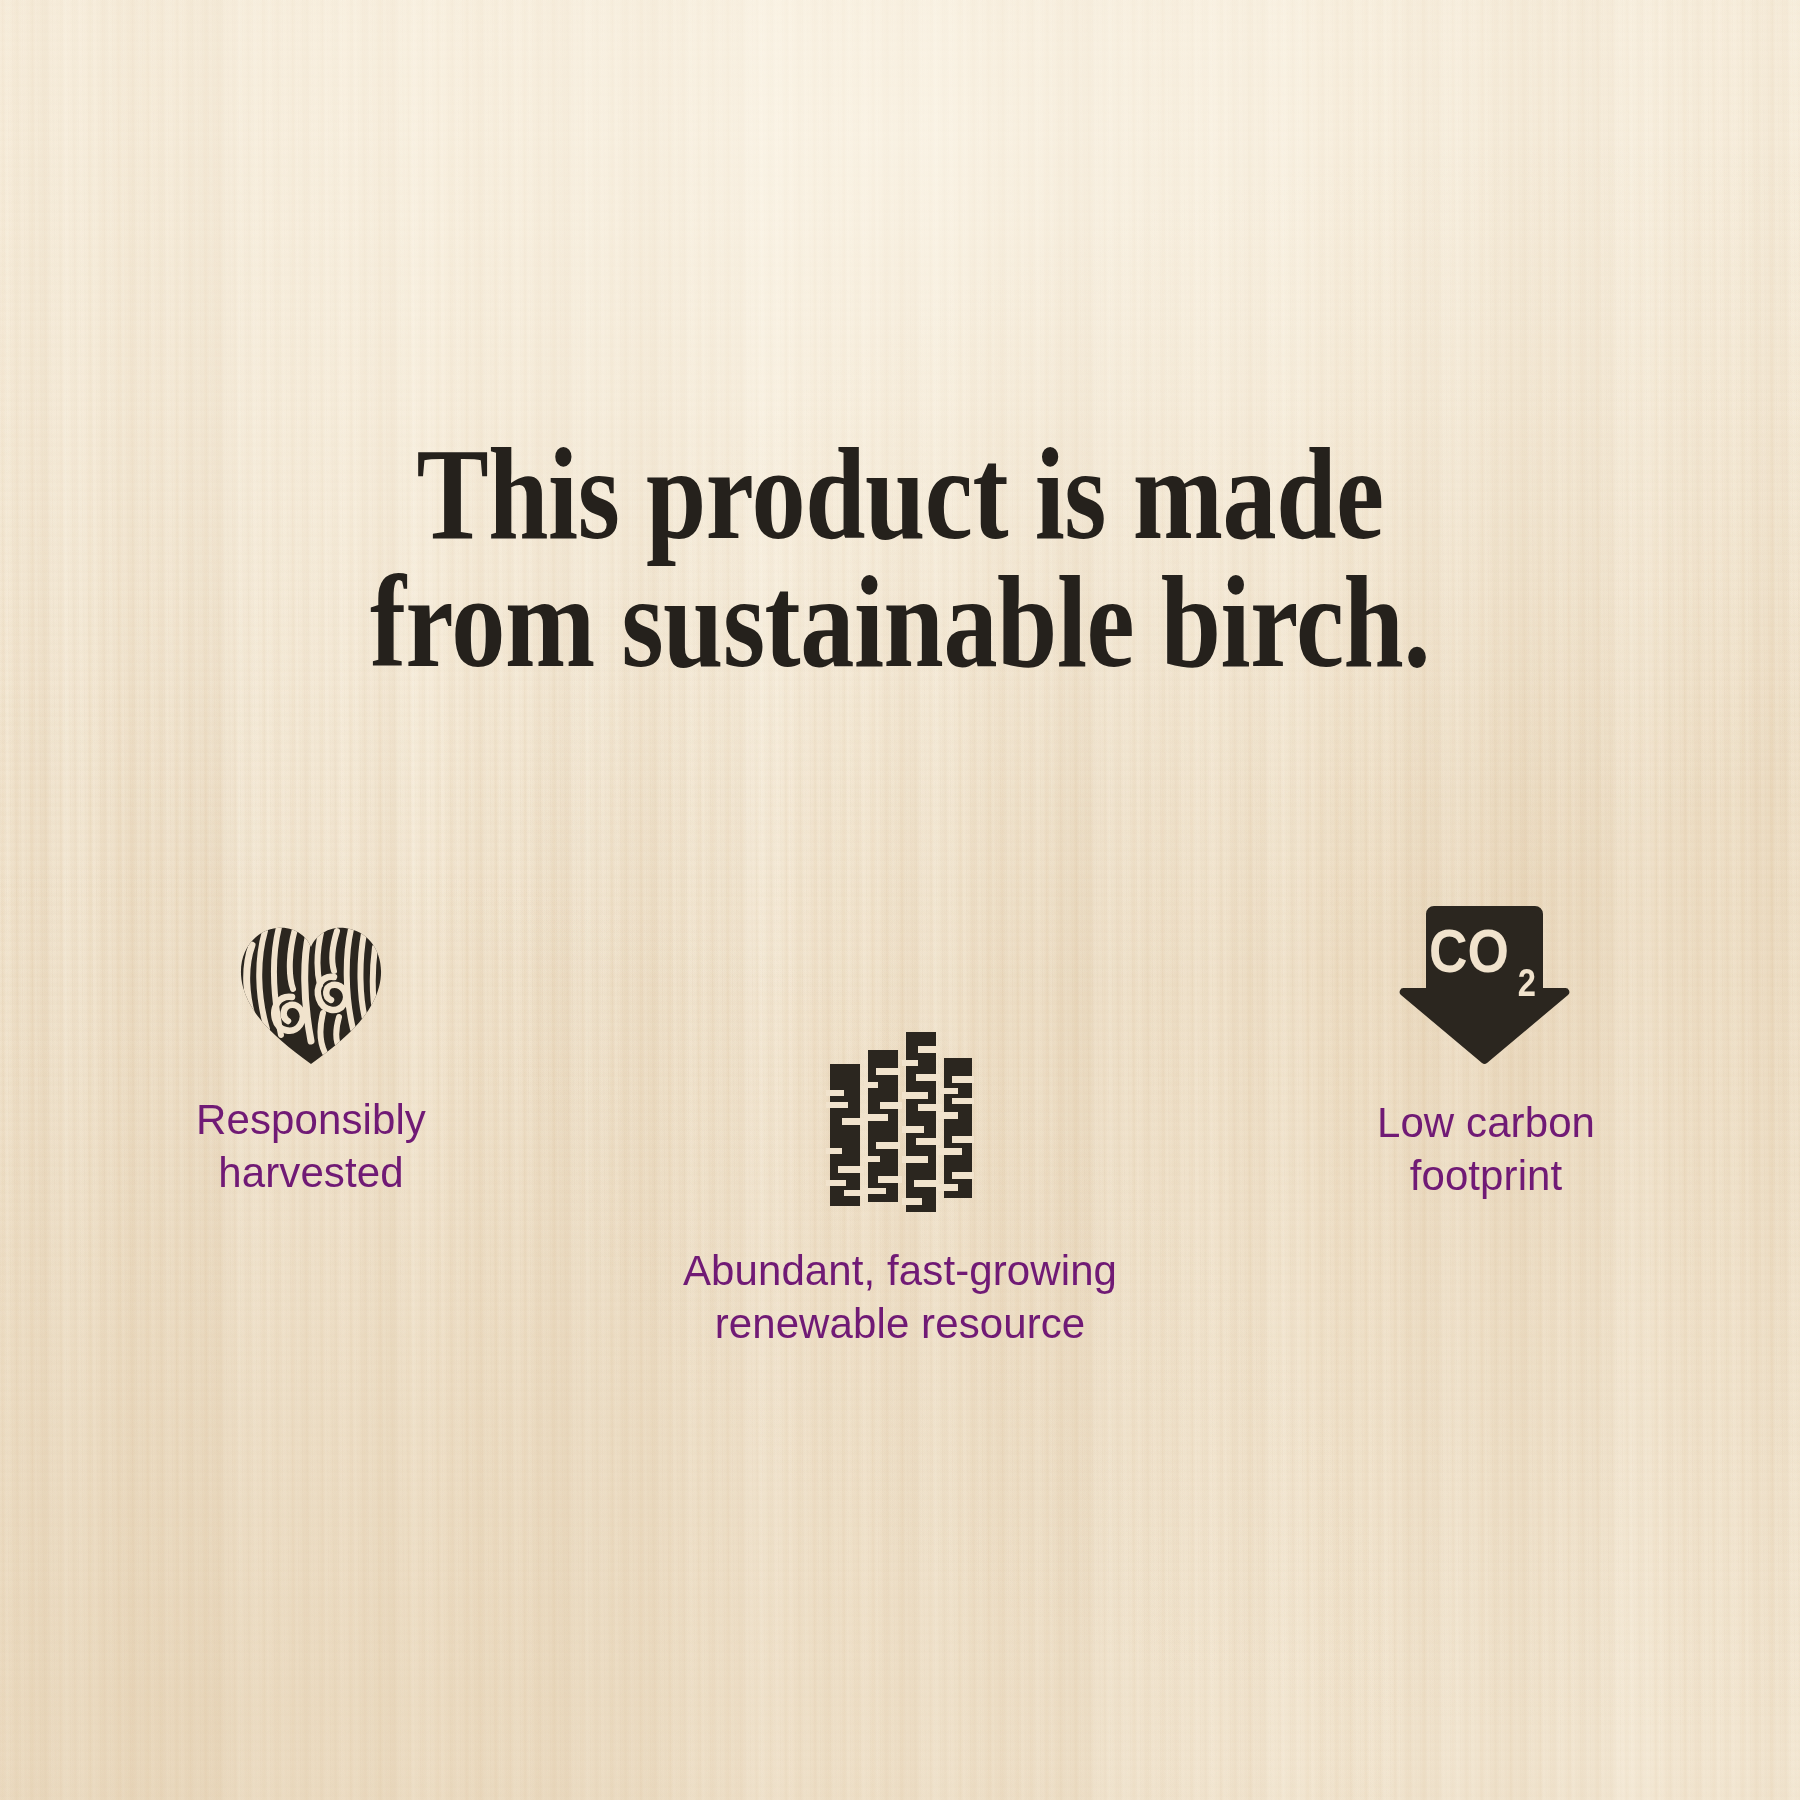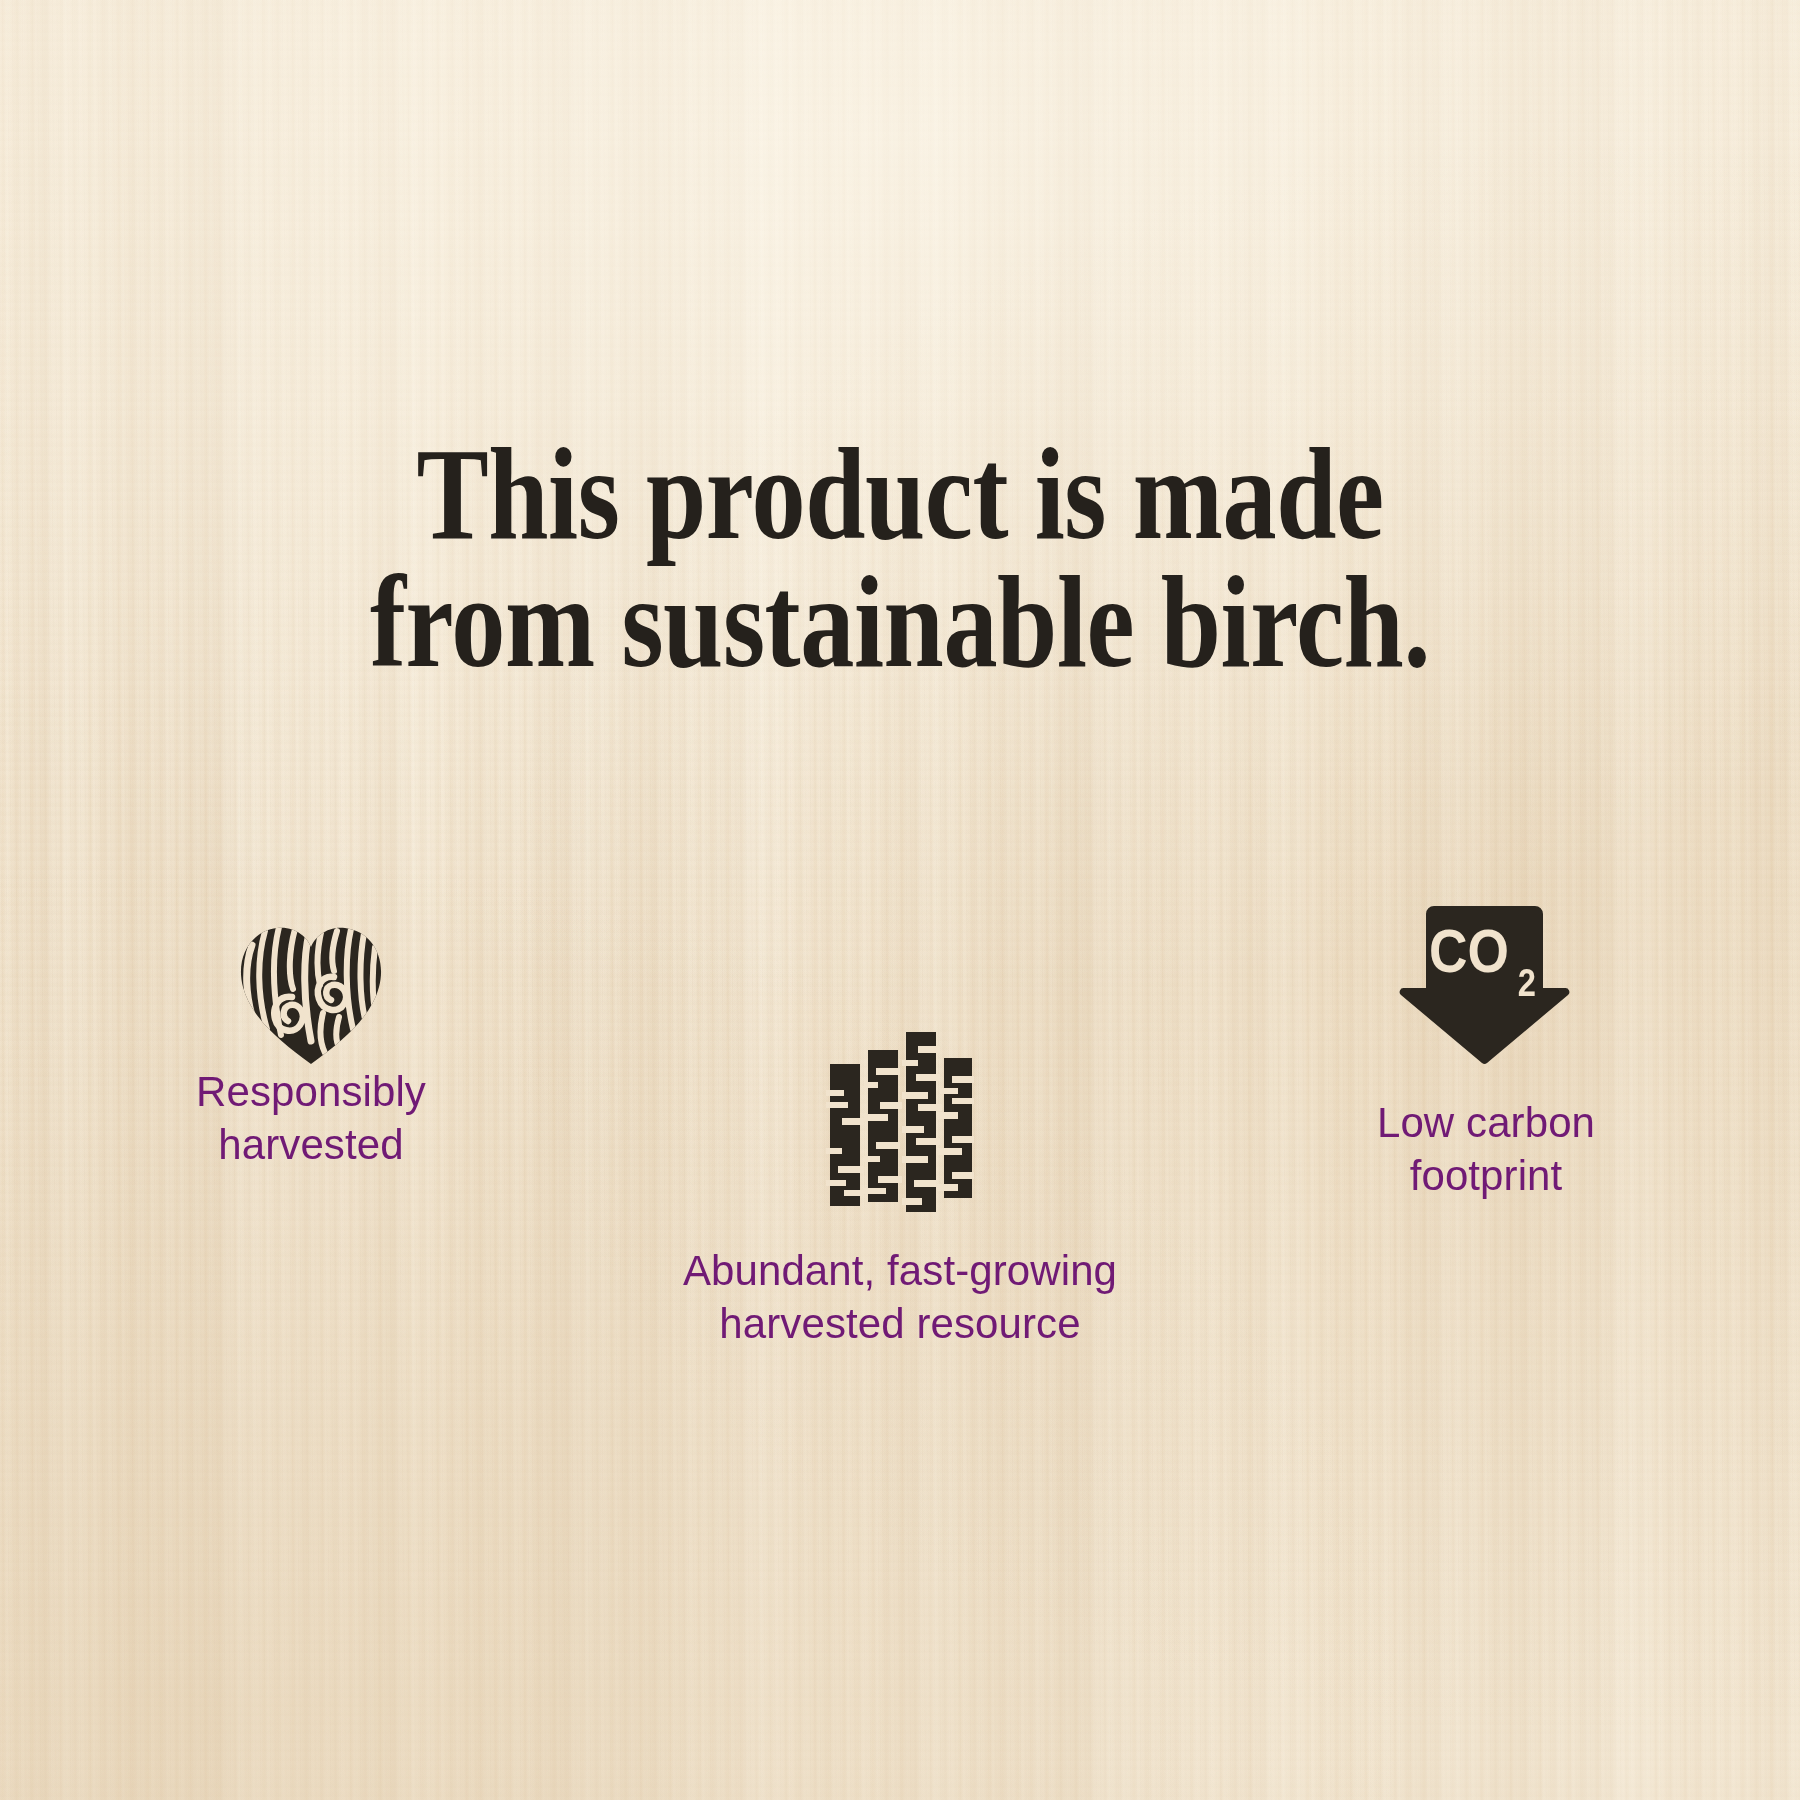--- a/index.html
+++ b/index.html
@@ -100,20 +100,21 @@
     color:#701a75;
     font-family:"Liberation Sans","DejaVu Sans",sans-serif;
   }
   .feature .icon-wrap{
     display:flex; align-items:flex-end; justify-content:center;
   }
   .feature .caption{
     font-size:42px;
     line-height:1.27;
     letter-spacing:0.1px;
+    margin-top:28px;
     white-space:pre-line;
   }
 
   #feature-harvested { left:125px;  width:372px; top:15px; }
   #feature-harvested .icon-wrap { height:150px; }
 
   #feature-renewable { left:620px;  width:560px; top:130px; }
   #feature-renewable .icon-wrap { height:182px; }
   #feature-renewable .caption { margin-top:32px; }
 
@@ -227,21 +228,21 @@
             <rect x="128" y="68" width="22" height="6"></rect>
             <rect x="114" y="82" width="20" height="7"></rect>
             <rect x="128" y="106" width="22" height="7"></rect>
             <rect x="114" y="118" width="24" height="7"></rect>
             <rect x="128" y="142" width="22" height="7"></rect>
             <rect x="114" y="154" width="20" height="7"></rect>
           </g>
         </svg>
       </div>
       <div class="caption">Abundant, fast-growing
-harvested resource</div>
+renewable resource</div>
     </div>
 
     <div class="feature" id="feature-carbon">
       <div class="icon-wrap">
         <svg width="174" height="166" viewBox="0 0 174 166" aria-hidden="true">
           <path d="M38 6 h98 a8 8 0 0 1 8 8 v74 h22 a4 4 0 0 1 3 7 l-81 68 a4 4 0 0 1 -5 0 l-81 -68 a4 4 0 0 1 3 -7 h22 v-74 a8 8 0 0 1 8 -8 z" fill="#2B261F"></path>
           <g>
             <text x="30" y="72" font-family="&quot;Liberation Sans&quot;,&quot;DejaVu Sans&quot;,sans-serif" font-size="62" font-weight="bold" fill="#F1E3CD" transform="scale(0.86,1) translate(5,0)">CO</text>
             <text x="133" y="96" font-family="&quot;Liberation Sans&quot;,&quot;DejaVu Sans&quot;,sans-serif" font-size="38" font-weight="bold" fill="#F1E3CD" transform="scale(0.86,1) translate(5,0)">2</text>
           </g>

